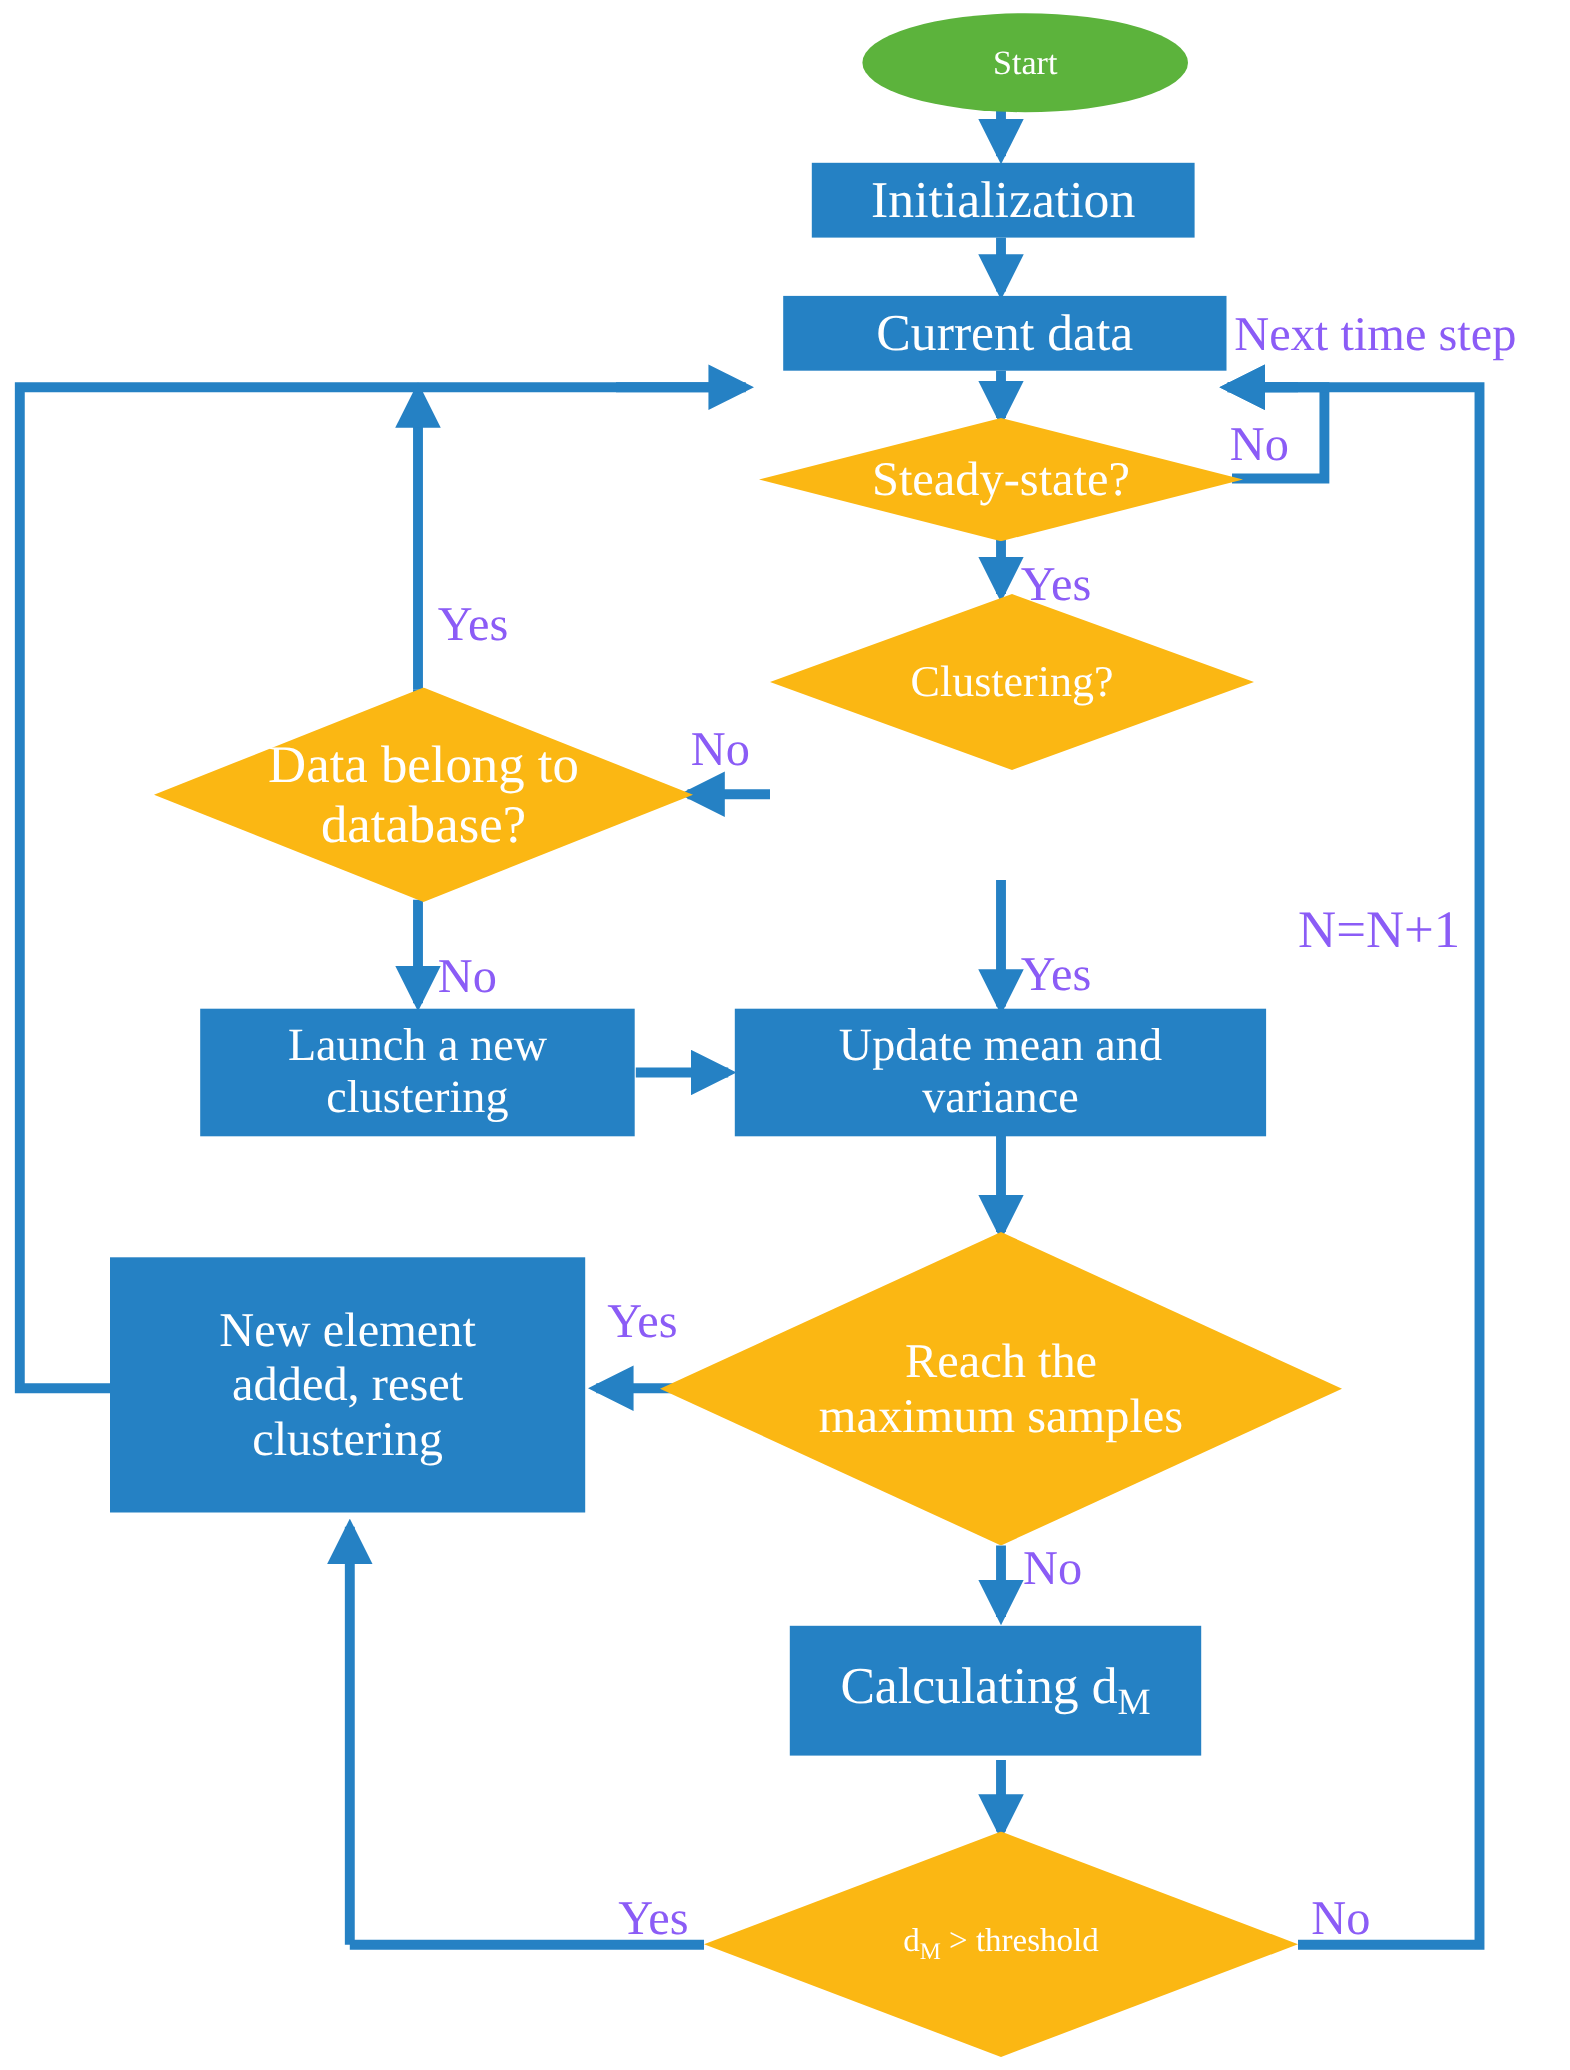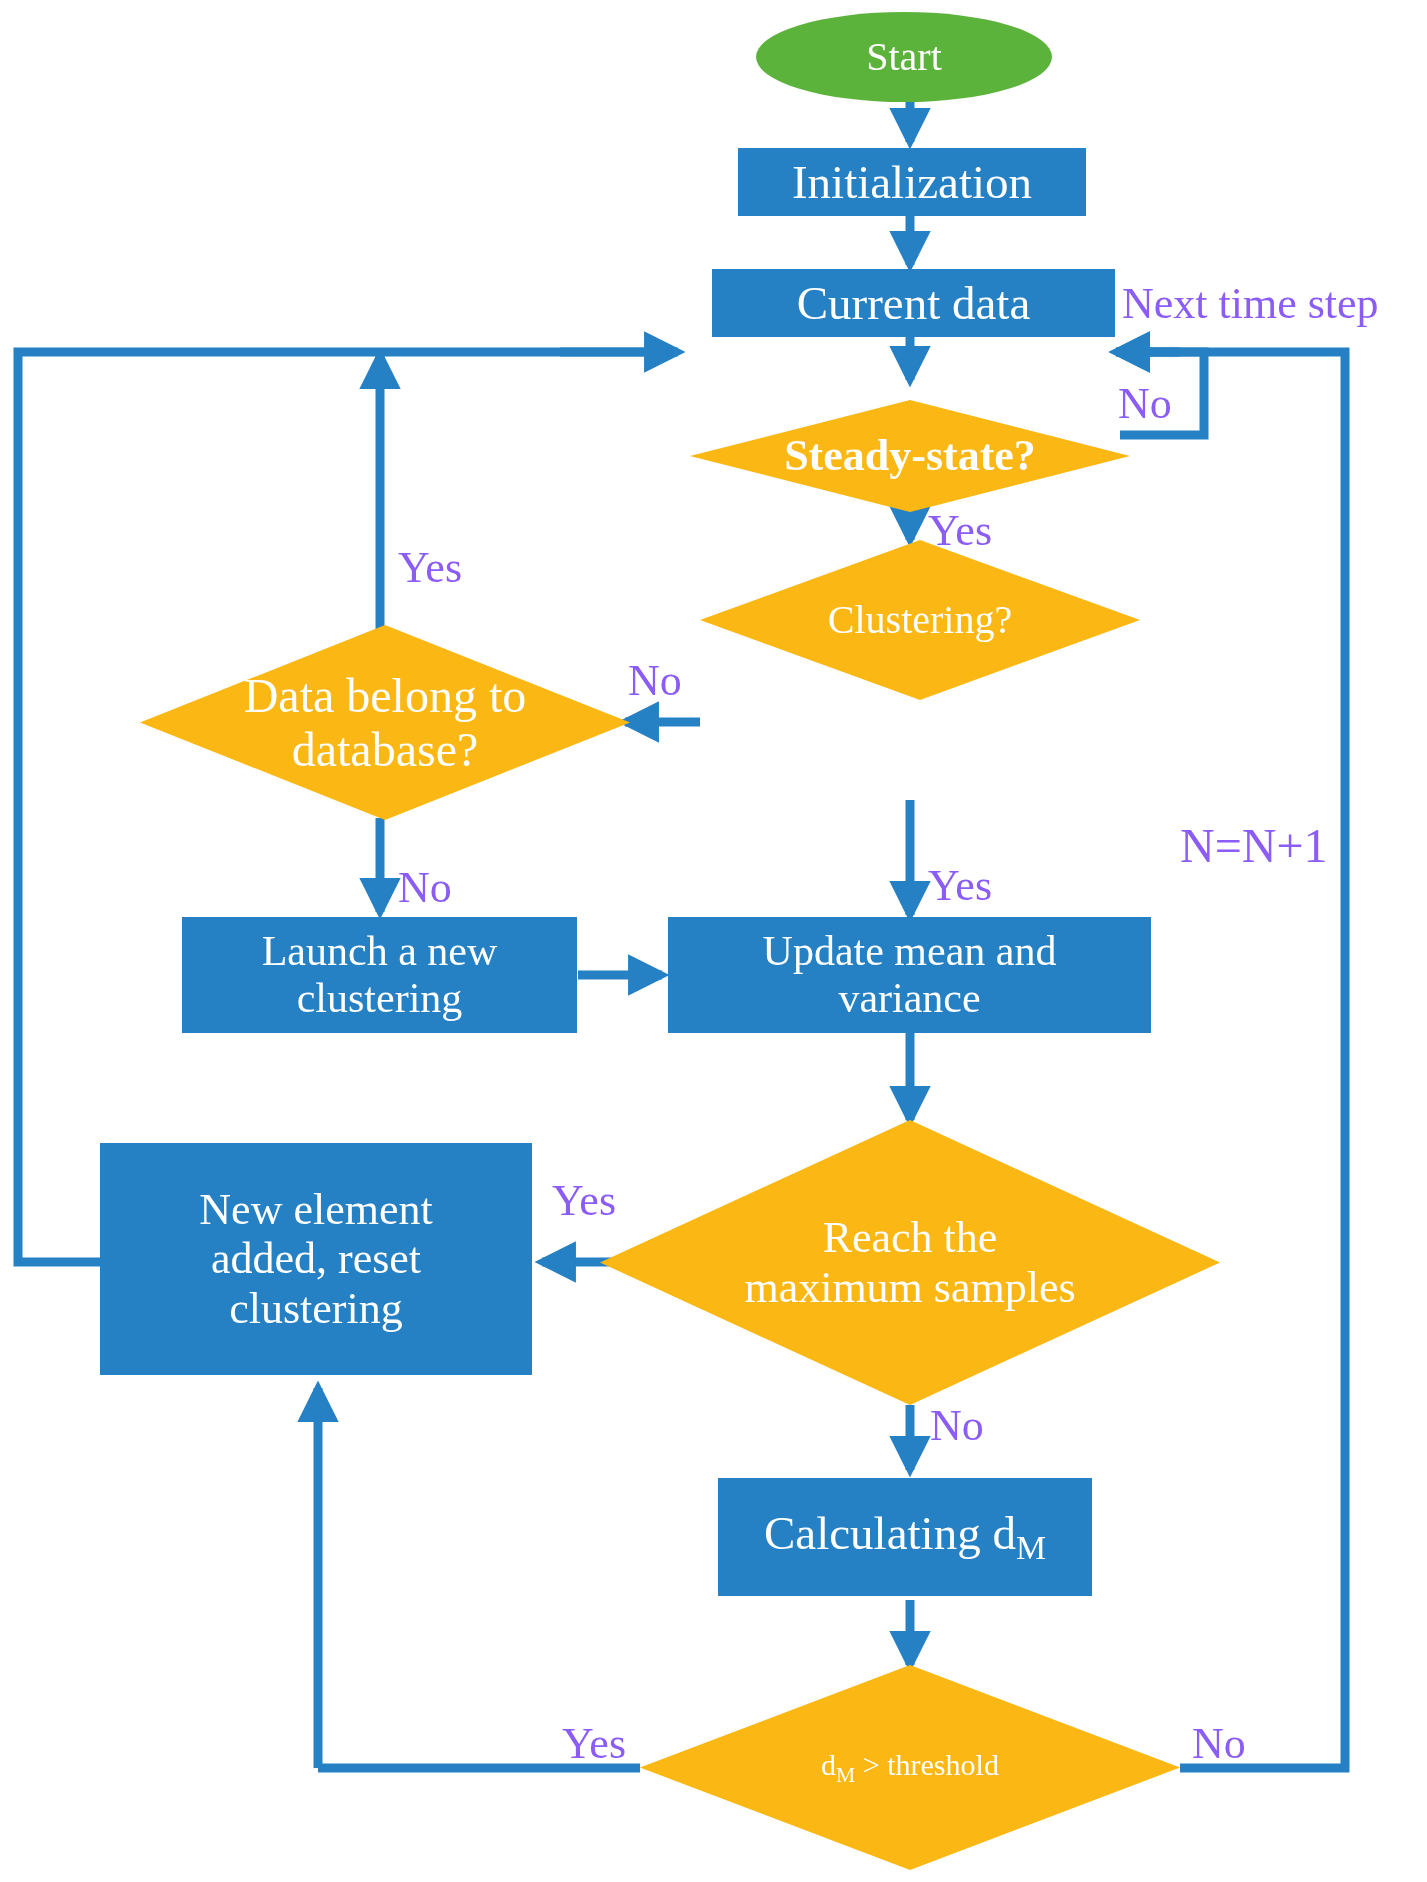--- a/index.html
+++ b/index.html
@@ -130,33 +130,33 @@
       <path d="M 1180 1768 L 1345 1768 L 1345 352 L 1120 352"></path>
     </g>
     <path d="M 1180 352 L 1116 352" stroke="#2581c4" stroke-width="9" fill="none" marker-end="url(#arrow)"></path>
 
     <g stroke="#2581c4" stroke-width="9" fill="none">
       <path d="M 100 1262 L 18 1262 L 18 352 L 660 352"></path>
     </g>
     <path d="M 560 352 L 678 352" stroke="#2581c4" stroke-width="9" fill="none" marker-end="url(#arrow)"></path>
   </svg>
 
-  <div class="node start-oval" style="left:756px; top:12px; width:296px; height:90px; font-size:40px;">
+  <div class="node start-oval" style="left:784px; top:12px; width:296px; height:90px; font-size:31px;">
     <span>Start</span>
   </div>
 
   <div class="node rect" style="left:738px; top:148px; width:348px; height:68px; font-size:47px;">
     <span>Initialization</span>
   </div>
 
   <div class="node rect" style="left:712px; top:269px; width:403px; height:68px; font-size:47px;">
     <span>Current data</span>
   </div>
 
-  <div class="diamond-wrap" style="left:690px; top:400px; width:440px; height:112px;font-weight:bold;">
+  <div class="diamond-wrap" style="left:690px; top:380px; width:440px; height:112px;">
     <svg width="440" height="112" viewBox="0 0 440 112">
       <polygon points="220,0 440,56 220,112 0,56" fill="#fbb713"></polygon>
     </svg>
     <div class="diamond-label" style="font-size:44px;">
       <span>Steady-state?</span>
     </div>
   </div>
 
   <div class="diamond-wrap" style="left:700px; top:540px; width:440px; height:160px;">
     <svg width="440" height="160" viewBox="0 0 440 160">

